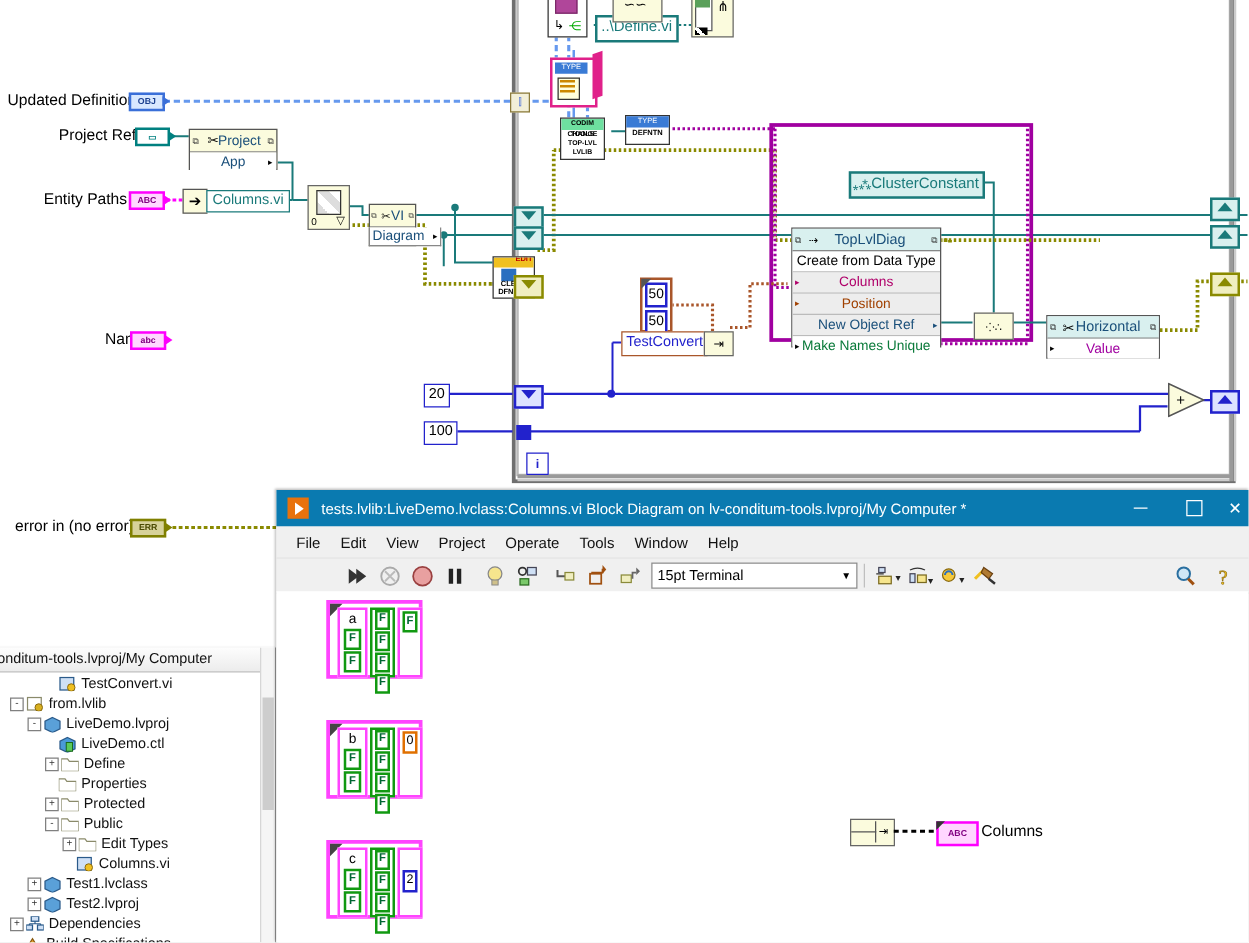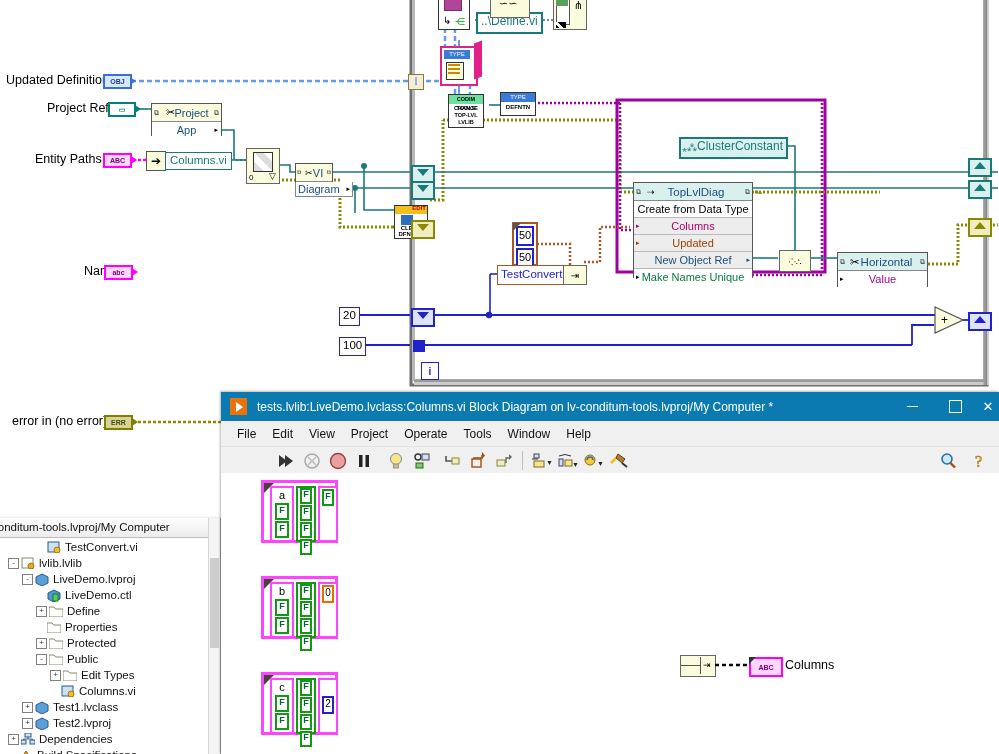--- a/index.html
+++ b/index.html
@@ -331,21 +331,21 @@
         <span style="margin-left:6px;">TopLvlDiag</span>
         <span style="position:absolute;right:2px;font-size:7px;color:#333;">⧉</span>
       </div>
       <div style="height:16px;background:#fff;border-bottom:1px solid #bbb;display:flex;align-items:center;justify-content:center;font-size:11px;color:#000;">Create from Data Type</div>
       <div style="height:16px;background:#ededed;border-bottom:1px solid #bbb;display:flex;align-items:center;justify-content:center;font-size:11px;color:#b0006a;position:relative;">
         <span style="position:absolute;left:2px;font-size:7px;">▸</span>
         <span>Columns</span>
       </div>
       <div style="height:16px;background:#ededed;border-bottom:1px solid #bbb;display:flex;align-items:center;justify-content:center;font-size:11px;color:#a04000;position:relative;">
         <span style="position:absolute;left:2px;font-size:7px;">▸</span>
-        <span>Updated</span>
+        <span>Position</span>
       </div>
       <div style="height:16px;background:#ededed;border-bottom:1px solid #bbb;display:flex;align-items:center;justify-content:center;font-size:11px;color:#1a4f7a;position:relative;">
         <span>New Object Ref</span>
         <span style="position:absolute;right:2px;font-size:7px;">▸</span>
       </div>
       <div style="height:15px;background:#fff;display:flex;align-items:center;justify-content:center;font-size:11px;color:#0a7a3a;position:relative;">
         <span style="position:absolute;left:2px;font-size:7px;color:#000;">▸</span>
         <span>Make Names Unique</span>
       </div>
     </div>
@@ -426,21 +426,21 @@
               <circle cx="10" cy="9" r="3" fill="#f0c020" stroke="#8a6a10" stroke-width="0.8"></circle>
             </svg></span>
           <span>TestConvert.vi</span>
         </div>
         <div class="trow" style="padding-left: 20px;">
           <span class="texp">-</span>
           <span class="tico"><svg width="14" height="12">
               <rect x="1" y="1" width="11" height="10" fill="#fff" stroke="#8a8a6a" stroke-width="1"></rect>
               <circle cx="10" cy="9" r="3" fill="#d8b020" stroke="#8a6a10" stroke-width="0.8"></circle>
             </svg></span>
-          <span>lvlib.lvlib</span>
+          <span>from.lvlib</span>
         </div>
         <div class="trow" style="padding-left: 34px;">
           <span class="texp">-</span>
           <span class="tico"><svg width="14" height="13">
               <polygon points="7,1 13,4 13,10 7,13 1,10 1,4" fill="#5aa0d8" stroke="#2a5a8a" stroke-width="1"></polygon>
             </svg></span>
           <span>LiveDemo.lvproj</span>
         </div>
         <div class="trow" style="padding-left: 48px;">
           <span class="texp" style="border: none; background: transparent;"></span>
@@ -613,20 +613,24 @@
             <polygon points="14,1 17,4.5 14,8" fill="#a05010"></polygon>
           </svg>
       </div>
       <div class="tbi">
         <svg width="20" height="20" viewBox="0 0 20 20">
             <rect x="3" y="9" width="8" height="6" fill="#f0eec0" stroke="#8a8a3a" stroke-width="1"></rect>
             <path d="M12 12 v-5 h3" fill="none" stroke="#666" stroke-width="1.4"></path>
             <polygon points="15,3 18,6 15,9" fill="#666"></polygon>
           </svg>
       </div>
+      <div id="fontbox">
+        <span>15pt Terminal</span>
+        <span class="cv">▼</span>
+      </div>
       <div class="tbsep"></div>
       <div class="tbi">
         <svg width="22" height="20" viewBox="0 0 22 20">
             <rect x="3" y="3" width="5" height="4" fill="#cfe0f5" stroke="#445" stroke-width="1"></rect>
             <rect x="3" y="10" width="10" height="6" fill="#f6e58d" stroke="#7a6a20" stroke-width="1"></rect>
             <path d="M1 8 h6" stroke="#333" stroke-width="1"></path>
             <text x="15" y="14" font-size="7" fill="#222">▼</text>
           </svg>
       </div>
       <div class="tbi">

